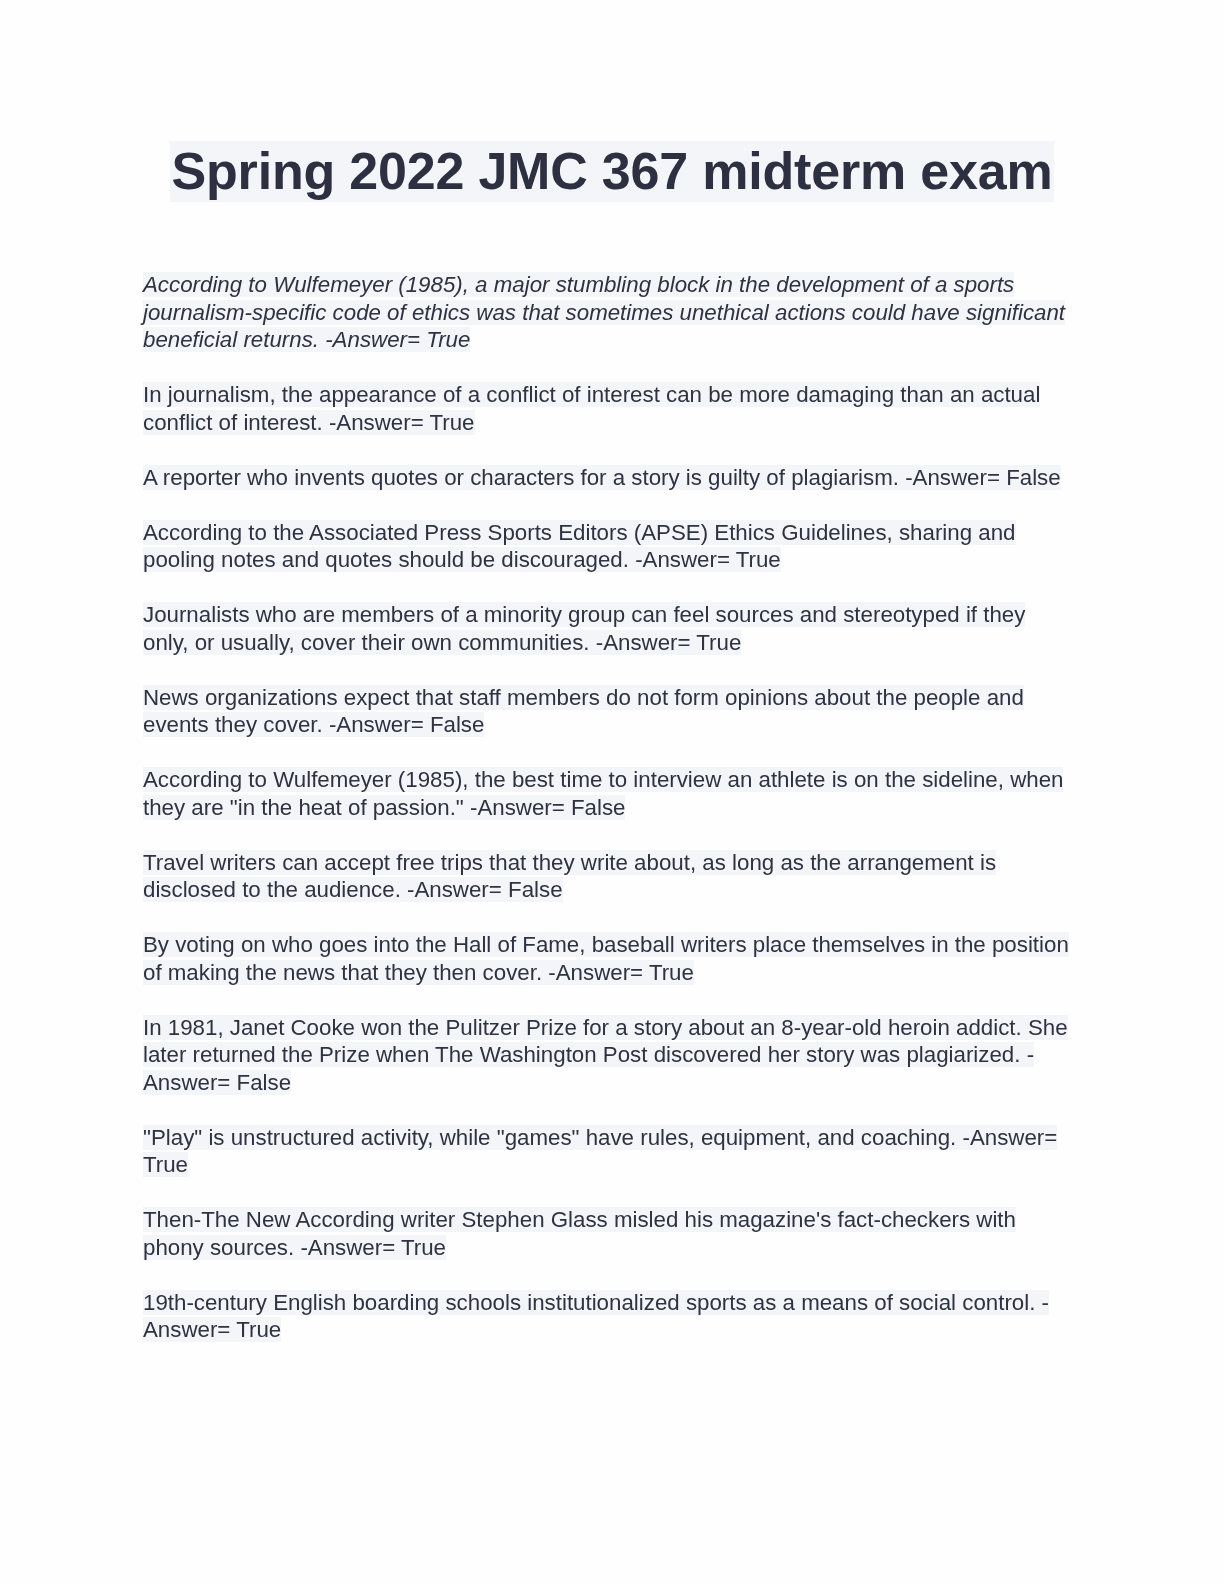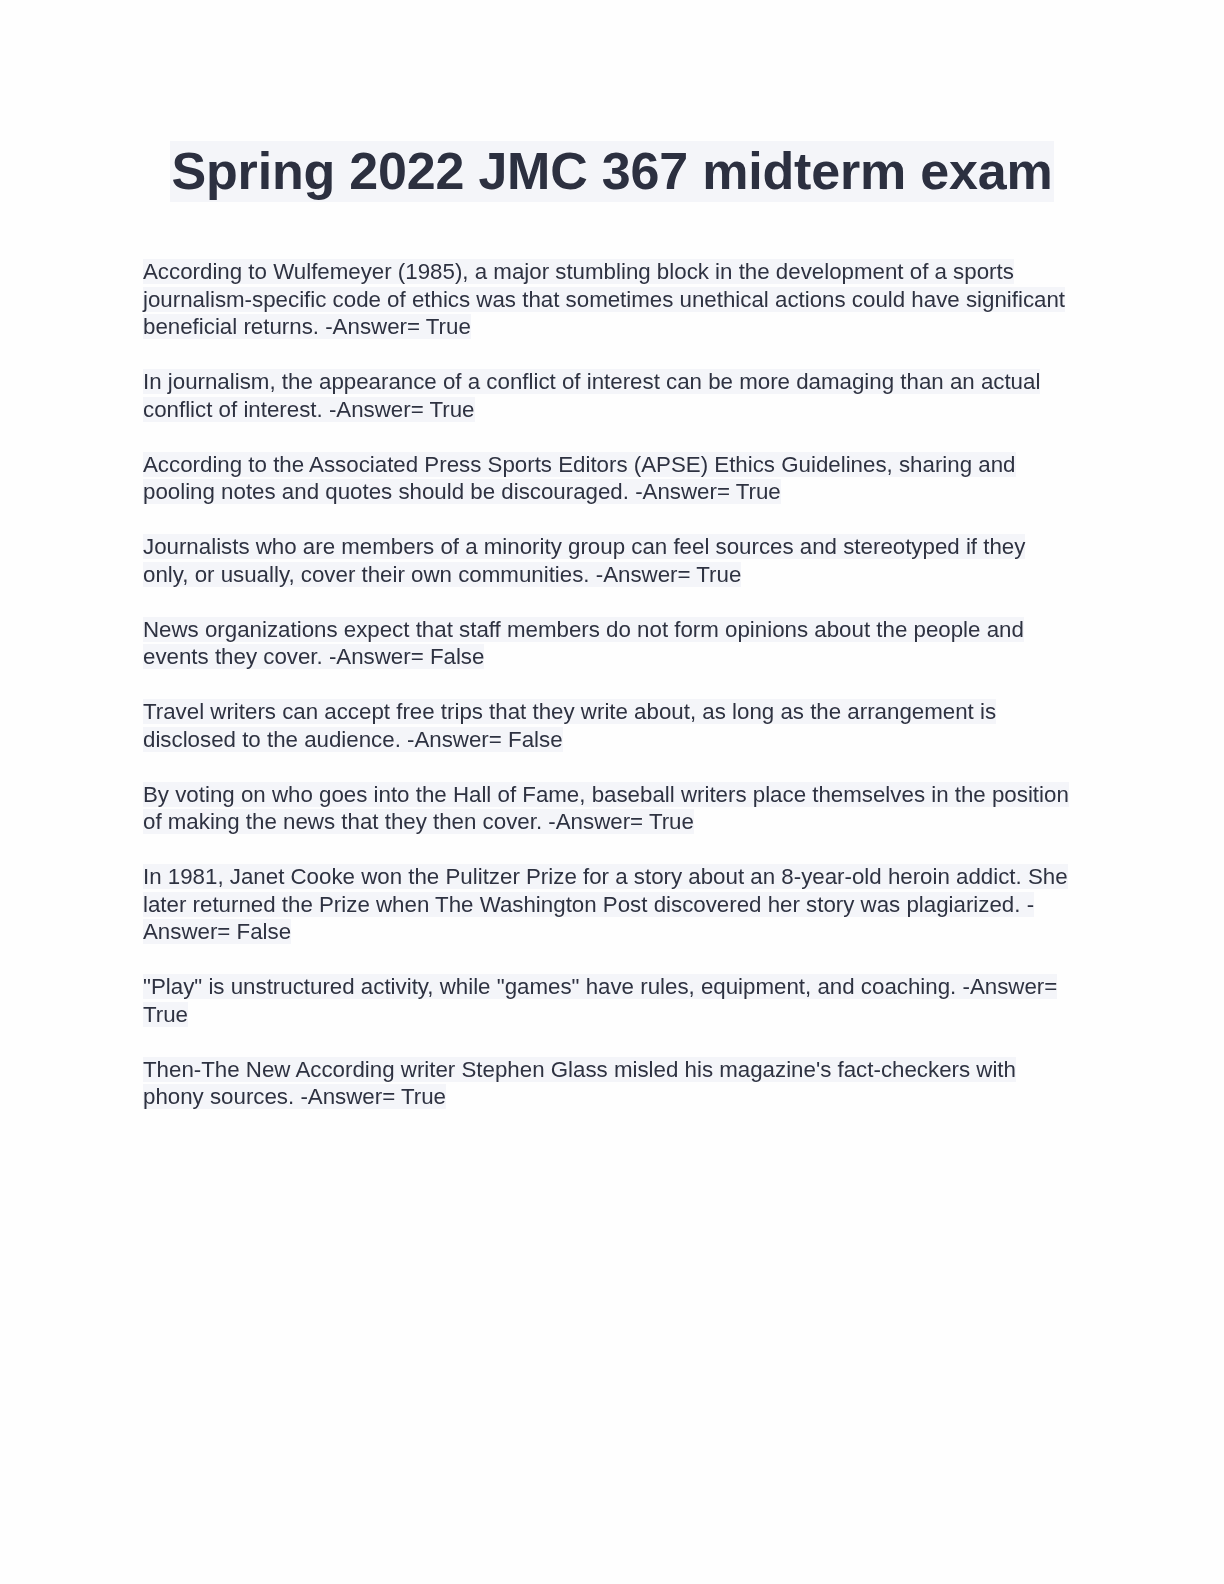--- a/index.html
+++ b/index.html
@@ -61,24 +61,27 @@
   </style>
 </head>
 <body>
 
 <div class="page">
   <div class="title-wrap">
     <h1 class="title" style="margin:0;">Spring 2022 JMC 367 midterm exam</h1>
   </div>
 
   <div class="qa-list">
-    <p class="qa-item" style="margin-top:2px;"><span class="line">According to Wulfemeyer (1985), a major stumbling block in the development of a sports journalism-specific code of ethics was that sometimes unethical actions could have significant beneficial returns. -Answer= True</span></p>
+    <p class="qa-item" style="margin-top:15px;font-style:italic;"><span class="line">According to Wulfemeyer (1985), a major stumbling block in the development of a sports journalism-specific code of ethics was that sometimes unethical actions could have significant beneficial returns. -Answer= True</span></p>
     <p class="qa-item"><span class="line">In journalism, the appearance of a conflict of interest can be more damaging than an actual conflict of interest. -Answer= True</span></p>
+    <p class="qa-item"><span class="line">A reporter who invents quotes or characters for a story is guilty of plagiarism. -Answer= False</span></p>
     <p class="qa-item"><span class="line">According to the Associated Press Sports Editors (APSE) Ethics Guidelines, sharing and pooling notes and quotes should be discouraged. -Answer= True</span></p>
     <p class="qa-item"><span class="line">Journalists who are members of a minority group can feel sources and stereotyped if they only, or usually, cover their own communities. -Answer= True</span></p>
     <p class="qa-item"><span class="line">News organizations expect that staff members do not form opinions about the people and events they cover. -Answer= False</span></p>
+    <p class="qa-item"><span class="line">According to Wulfemeyer (1985), the best time to interview an athlete is on the sideline, when they are "in the heat of passion." -Answer= False</span></p>
     <p class="qa-item"><span class="line">Travel writers can accept free trips that they write about, as long as the arrangement is disclosed to the audience. -Answer= False</span></p>
     <p class="qa-item"><span class="line">By voting on who goes into the Hall of Fame, baseball writers place themselves in the position of making the news that they then cover. -Answer= True</span></p>
     <p class="qa-item"><span class="line">In 1981, Janet Cooke won the Pulitzer Prize for a story about an 8-year-old heroin addict. She later returned the Prize when The Washington Post discovered her story was plagiarized. -Answer= False</span></p>
     <p class="qa-item"><span class="line">"Play" is unstructured activity, while "games" have rules, equipment, and coaching. -Answer= True</span></p>
     <p class="qa-item"><span class="line">Then-The New According writer Stephen Glass misled his magazine's fact-checkers with phony sources. -Answer= True</span></p>
+    <p class="qa-item"><span class="line">19th-century English boarding schools institutionalized sports as a means of social control. -Answer= True</span></p>
   </div>
 </div>
 
 </body></html>

